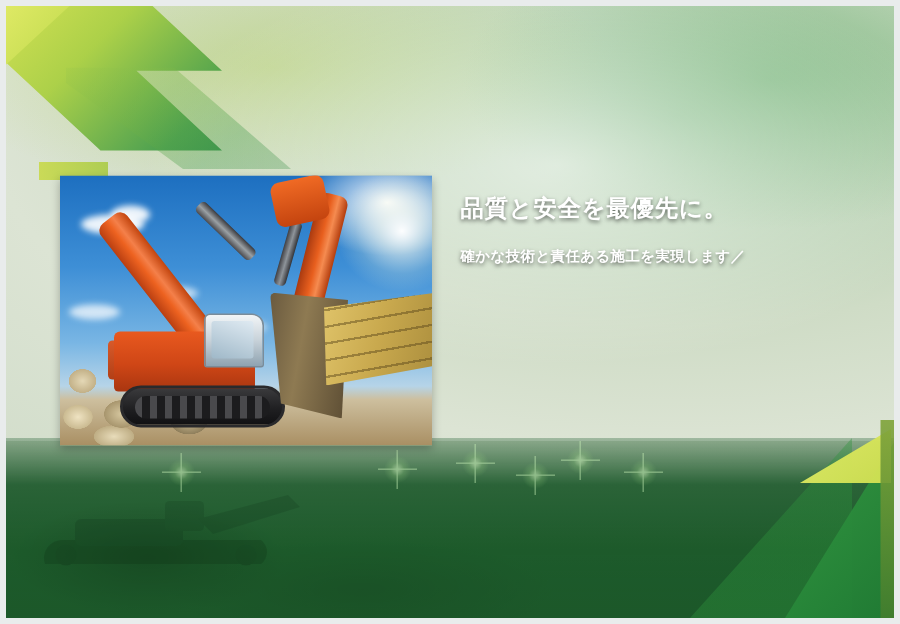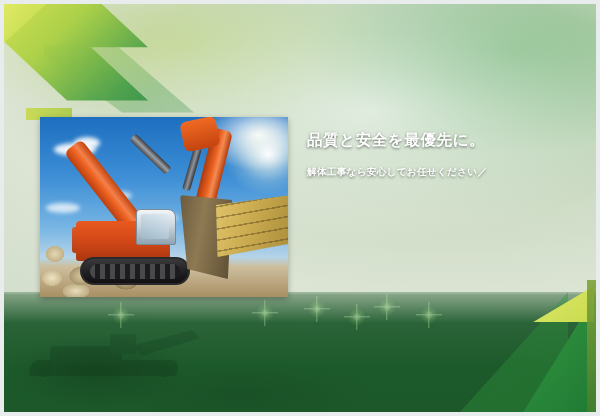--- a/index.html
+++ b/index.html
@@ -411,16 +411,16 @@
 
     <div class="exc" id="exc-bucket"></div>
     <div class="exc" id="logs"></div>
     <div class="exc" id="logs-lines"></div>
   </div>
 
   <div id="text-col">
     <h1 id="headline">品質と安全を最優先に。</h1>
 
 
-    <p id="closing">解体工事なら安心してお任せください／</p>
+    <p id="closing">確かな技術と責任ある施工を実現します／</p>
   </div>
 
 </div>
 
 </body></html>

